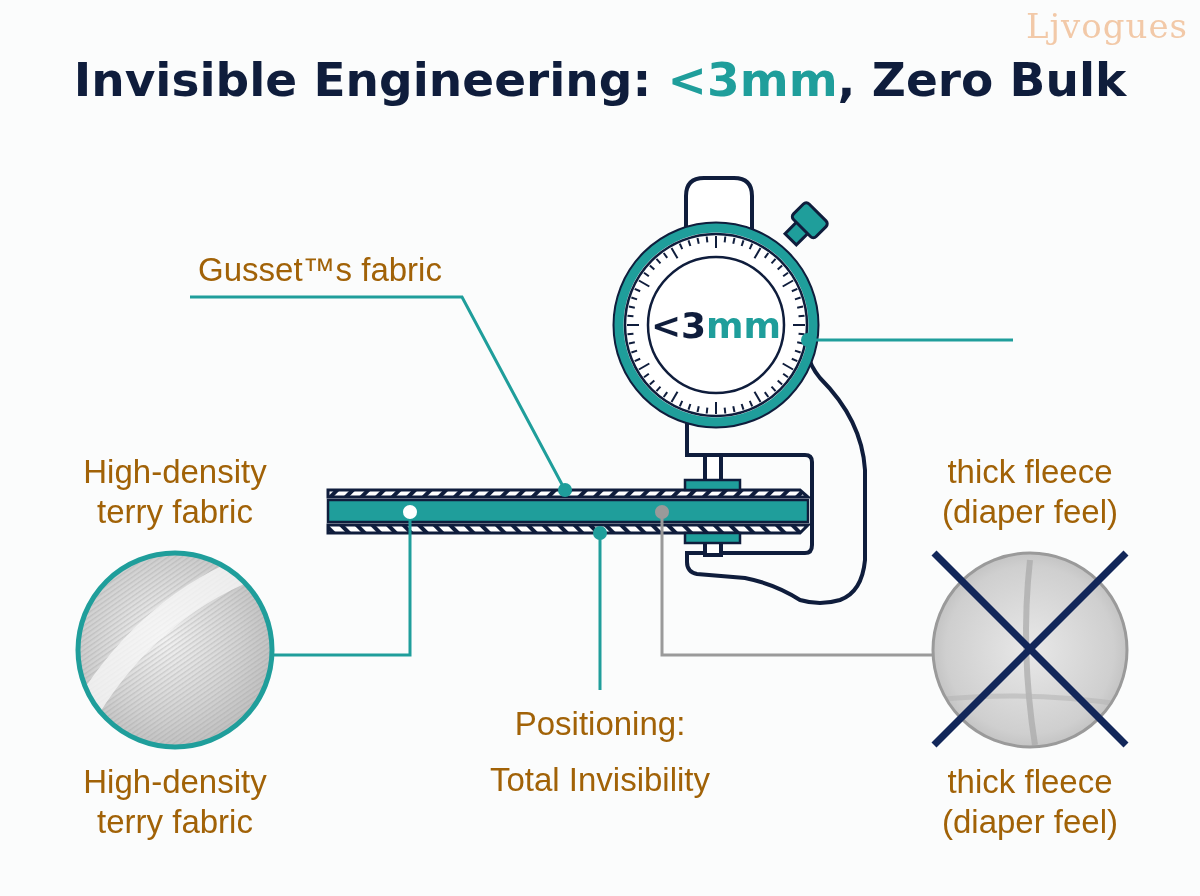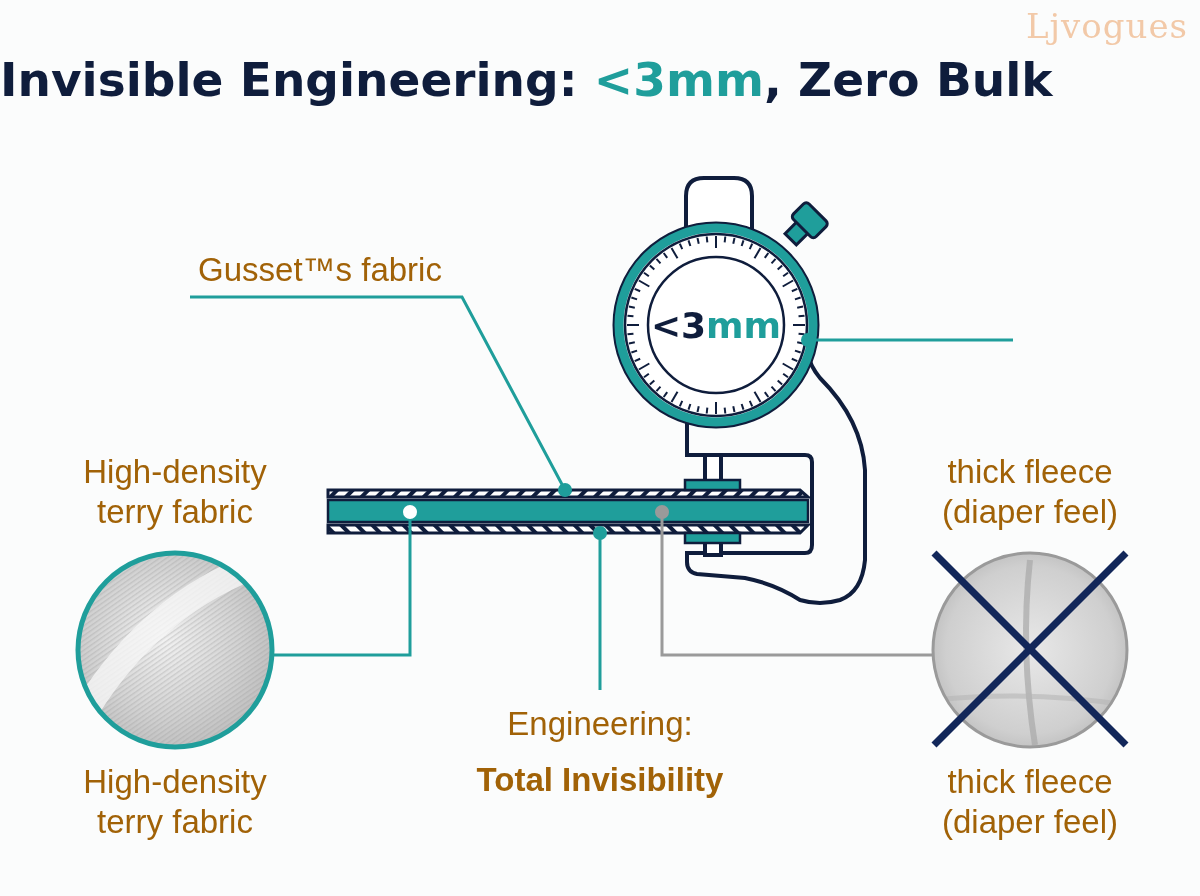--- a/index.html
+++ b/index.html
@@ -1,24 +1,24 @@
 <!DOCTYPE html>
 <html><head>
   <meta charset="utf-8">
   <style>
     html, body { margin:0; padding:0; }
     body { width:1200px; height:896px; background:#fbfcfc; position:relative; overflow:hidden;
            font-family:"Liberation Sans", "DejaVu Sans", sans-serif; color:#0f1d3c; }
-    .title { position:absolute; left:0; width:1200px; top:52px; 
+    .title { position:absolute; left:0; width:1200px; top:52px; text-align:center;
              font-family:"DejaVu Sans", sans-serif; font-weight:bold; font-size:47px; letter-spacing:0px; color:#0f1d3c; }
     .title .accent { color:#1f9e9b; }
     .logo { position:absolute; right:12px; top:6px; font-family:"DejaVu Serif", serif; 
             font-size:34px; color:#f2c9a8; letter-spacing:1px; }
     .label { position:absolute; font-size:33px; line-height:40px; color:#a16207; text-align:center; }
-    .label.bold { font-weight:bold; }
+    .label.bold { font-weight:normal; }
     svg.diagram { position:absolute; left:0; top:0; }
   </style>
 </head>
 <body>
 
 <div class="title">
   <span>Invisible Engineering: </span><span class="accent">&lt;3mm</span><span>, Zero Bulk</span>
 </div>
 <div class="logo">Ljvogues</div>
 
@@ -216,16 +216,16 @@
 <div class="label" style="left:915px; top:452px; width:230px;">
   <div>thick fleece</div>
   <div>(diaper feel)</div>
 </div>
 
 <div class="label" style="left:915px; top:762px; width:230px;">
   <div>thick fleece</div>
   <div>(diaper feel)</div>
 </div>
 
-<div class="label" style="left:440px; top:704px; width:320px;">Engineering:</div>
+<div class="label" style="left:440px; top:704px; width:320px;">Positioning:</div>
 <div class="label bold" style="left:420px; top:760px; width:360px;">
   <div>Total Invisibility</div>
 </div>
 
 </body></html>

